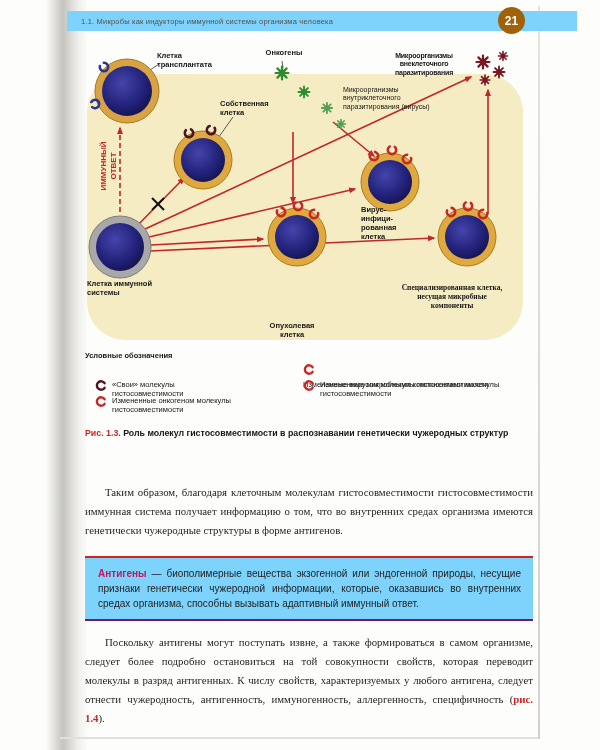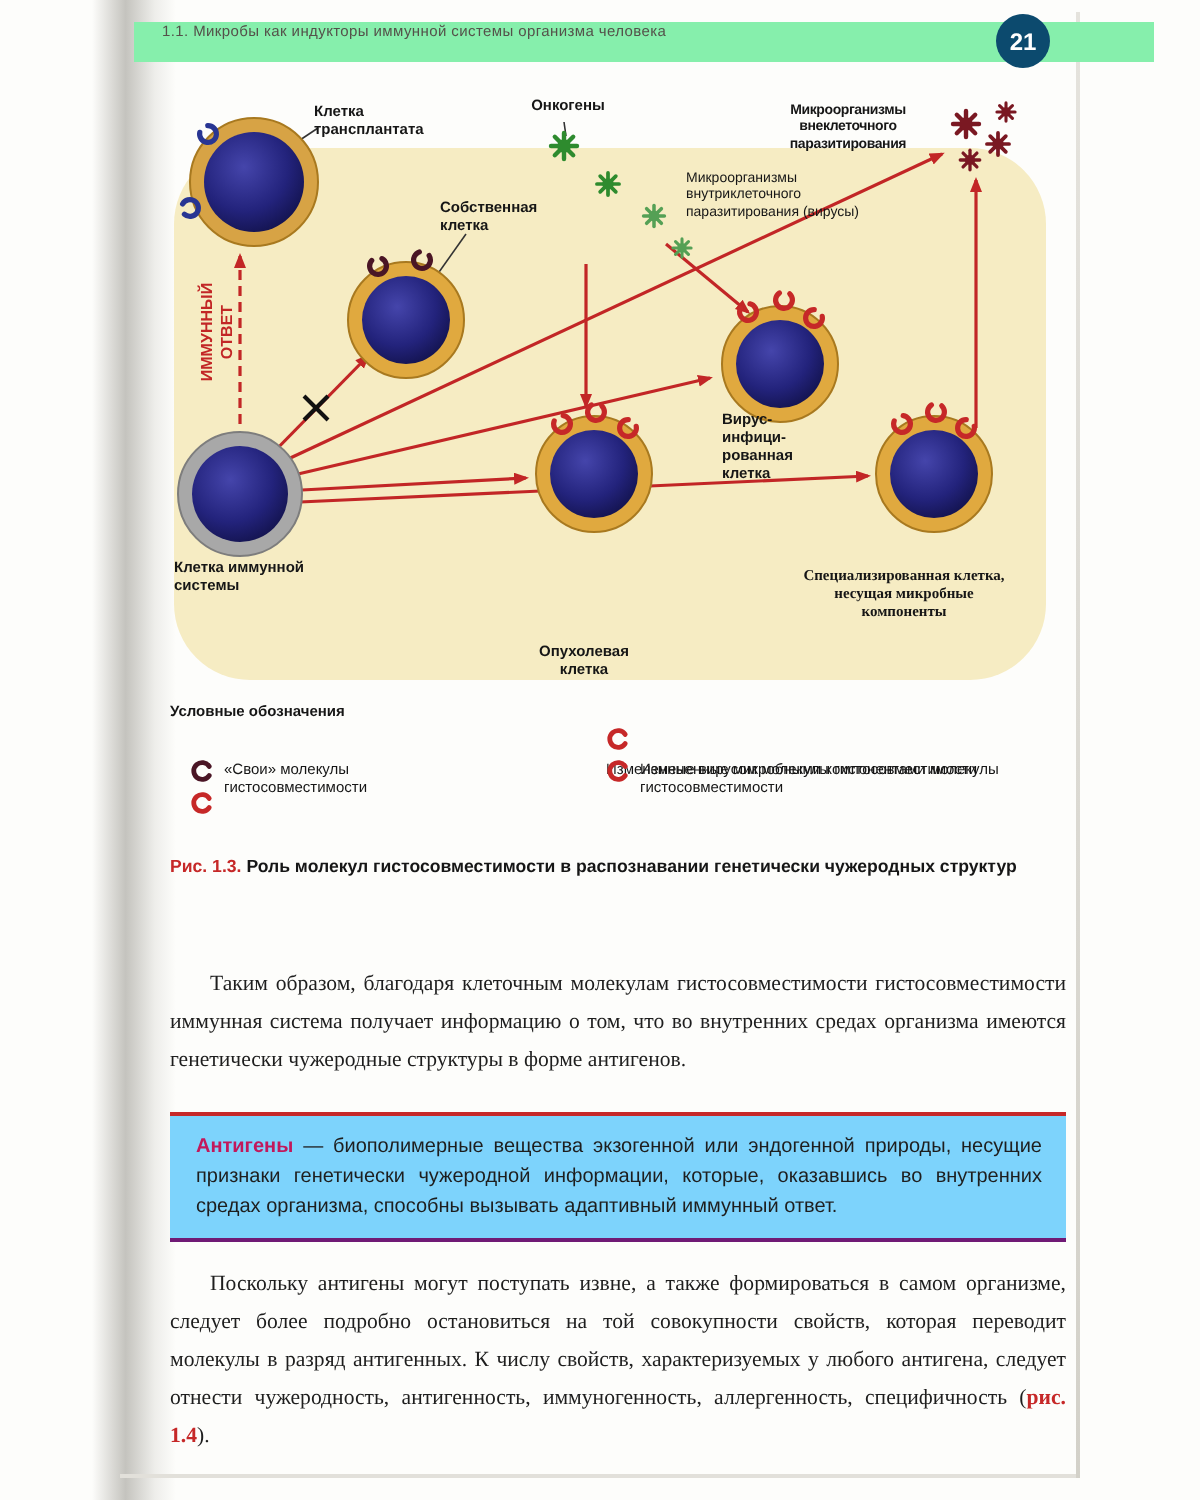--- a/index.html
+++ b/index.html
@@ -4,25 +4,25 @@
 <style>
   html,body{margin:0;padding:0;background:#ffffff;}
   .page{position:relative;width:600px;height:750px;background:#fdfdfb;overflow:hidden;
         font-family:"Liberation Sans",sans-serif;}
   .gutter{position:absolute;left:46px;top:0;width:42px;height:750px;pointer-events:none;
         background:linear-gradient(to right,rgba(255,255,255,0) 0%,rgba(150,148,140,0.55) 40%,rgba(170,168,160,0.18) 75%,rgba(255,255,255,0) 100%);}
   .edge-right{position:absolute;left:538px;top:6px;width:2px;height:733px;background:linear-gradient(#e5e3dd,#d3d1c9);}
   .edge-bottom{position:absolute;left:60px;top:737px;width:478px;height:2px;background:#e2e0da;}
 
   
-  .header-bar{position:absolute;left:67px;top:11px;width:510px;height:20px;background:#86efac;
-        display:flex;padding-left:14px;box-sizing:border-box;}
+  .header-bar{position:absolute;left:67px;top:11px;width:510px;height:20px;background:#7dd3fc;
+        display:flex;align-items:center;padding-left:14px;box-sizing:border-box;}
   .header-bar span{font-size:7.5px;color:#54514a;letter-spacing:.2px;}
   .page-num{position:absolute;left:498px;top:7px;width:27px;height:27px;border-radius:50%;
-        background:#0c4a6e;color:#fff;font-weight:bold;font-size:12px;display:flex;align-items:center;justify-content:center;}
+        background:#a16207;color:#fff;font-weight:bold;font-size:12px;display:flex;align-items:center;justify-content:center;}
 
   
   .figure{position:absolute;left:85px;top:44px;width:445px;height:307px;}
   .figure svg{position:absolute;left:0;top:0;}
   .dlabel{position:absolute;font:bold 7.5px/1.18 "Liberation Sans",sans-serif;color:#161616;}
   .dlabel.normal{font-weight:400;font-size:7px;}
   .dlabel.center{text-align:center;}
   .vlabel{position:absolute;left:-6px;top:112px;width:60px;height:20px;transform:rotate(-90deg);
         color:#c22626;font:bold 8px/1.2 "Liberation Sans",sans-serif;text-align:center;}
 
@@ -200,20 +200,21 @@
     <div class="legend-item li1">
       <svg width="13" height="13">
         <path d="M9.6,4.2 A4.2,4.2 0 1 0 9.6,8.8" fill="none" stroke-width="2.4" stroke-linecap="round" stroke="#4a1525"></path>
       </svg>
       <span>«Свои» молекулы гистосовместимости</span>
     </div>
     <div class="legend-item li2">
       <svg width="13" height="13">
         <path d="M9.6,4.2 A4.2,4.2 0 1 0 9.6,8.8" fill="none" stroke-width="2.4" stroke-linecap="round" stroke="#c62828"></path>
       </svg>
+      <span>Измененные онкогеном молекулы гистосовместимости</span>
     </div>
     <div class="legend-item li3">
       <svg width="13" height="13">
         <path d="M9.6,4.2 A4.2,4.2 0 1 0 9.6,8.8" fill="none" stroke-width="2.4" stroke-linecap="round" stroke="#c62828"></path>
       </svg>
       <span>Измененные вирусом молекулы гистосовместимости</span>
     </div>
     <div class="legend-item li4">
       <svg width="13" height="13">
         <path d="M9.6,4.2 A4.2,4.2 0 1 0 9.6,8.8" fill="none" stroke-width="2.4" stroke-linecap="round" stroke="#c62828"></path>

